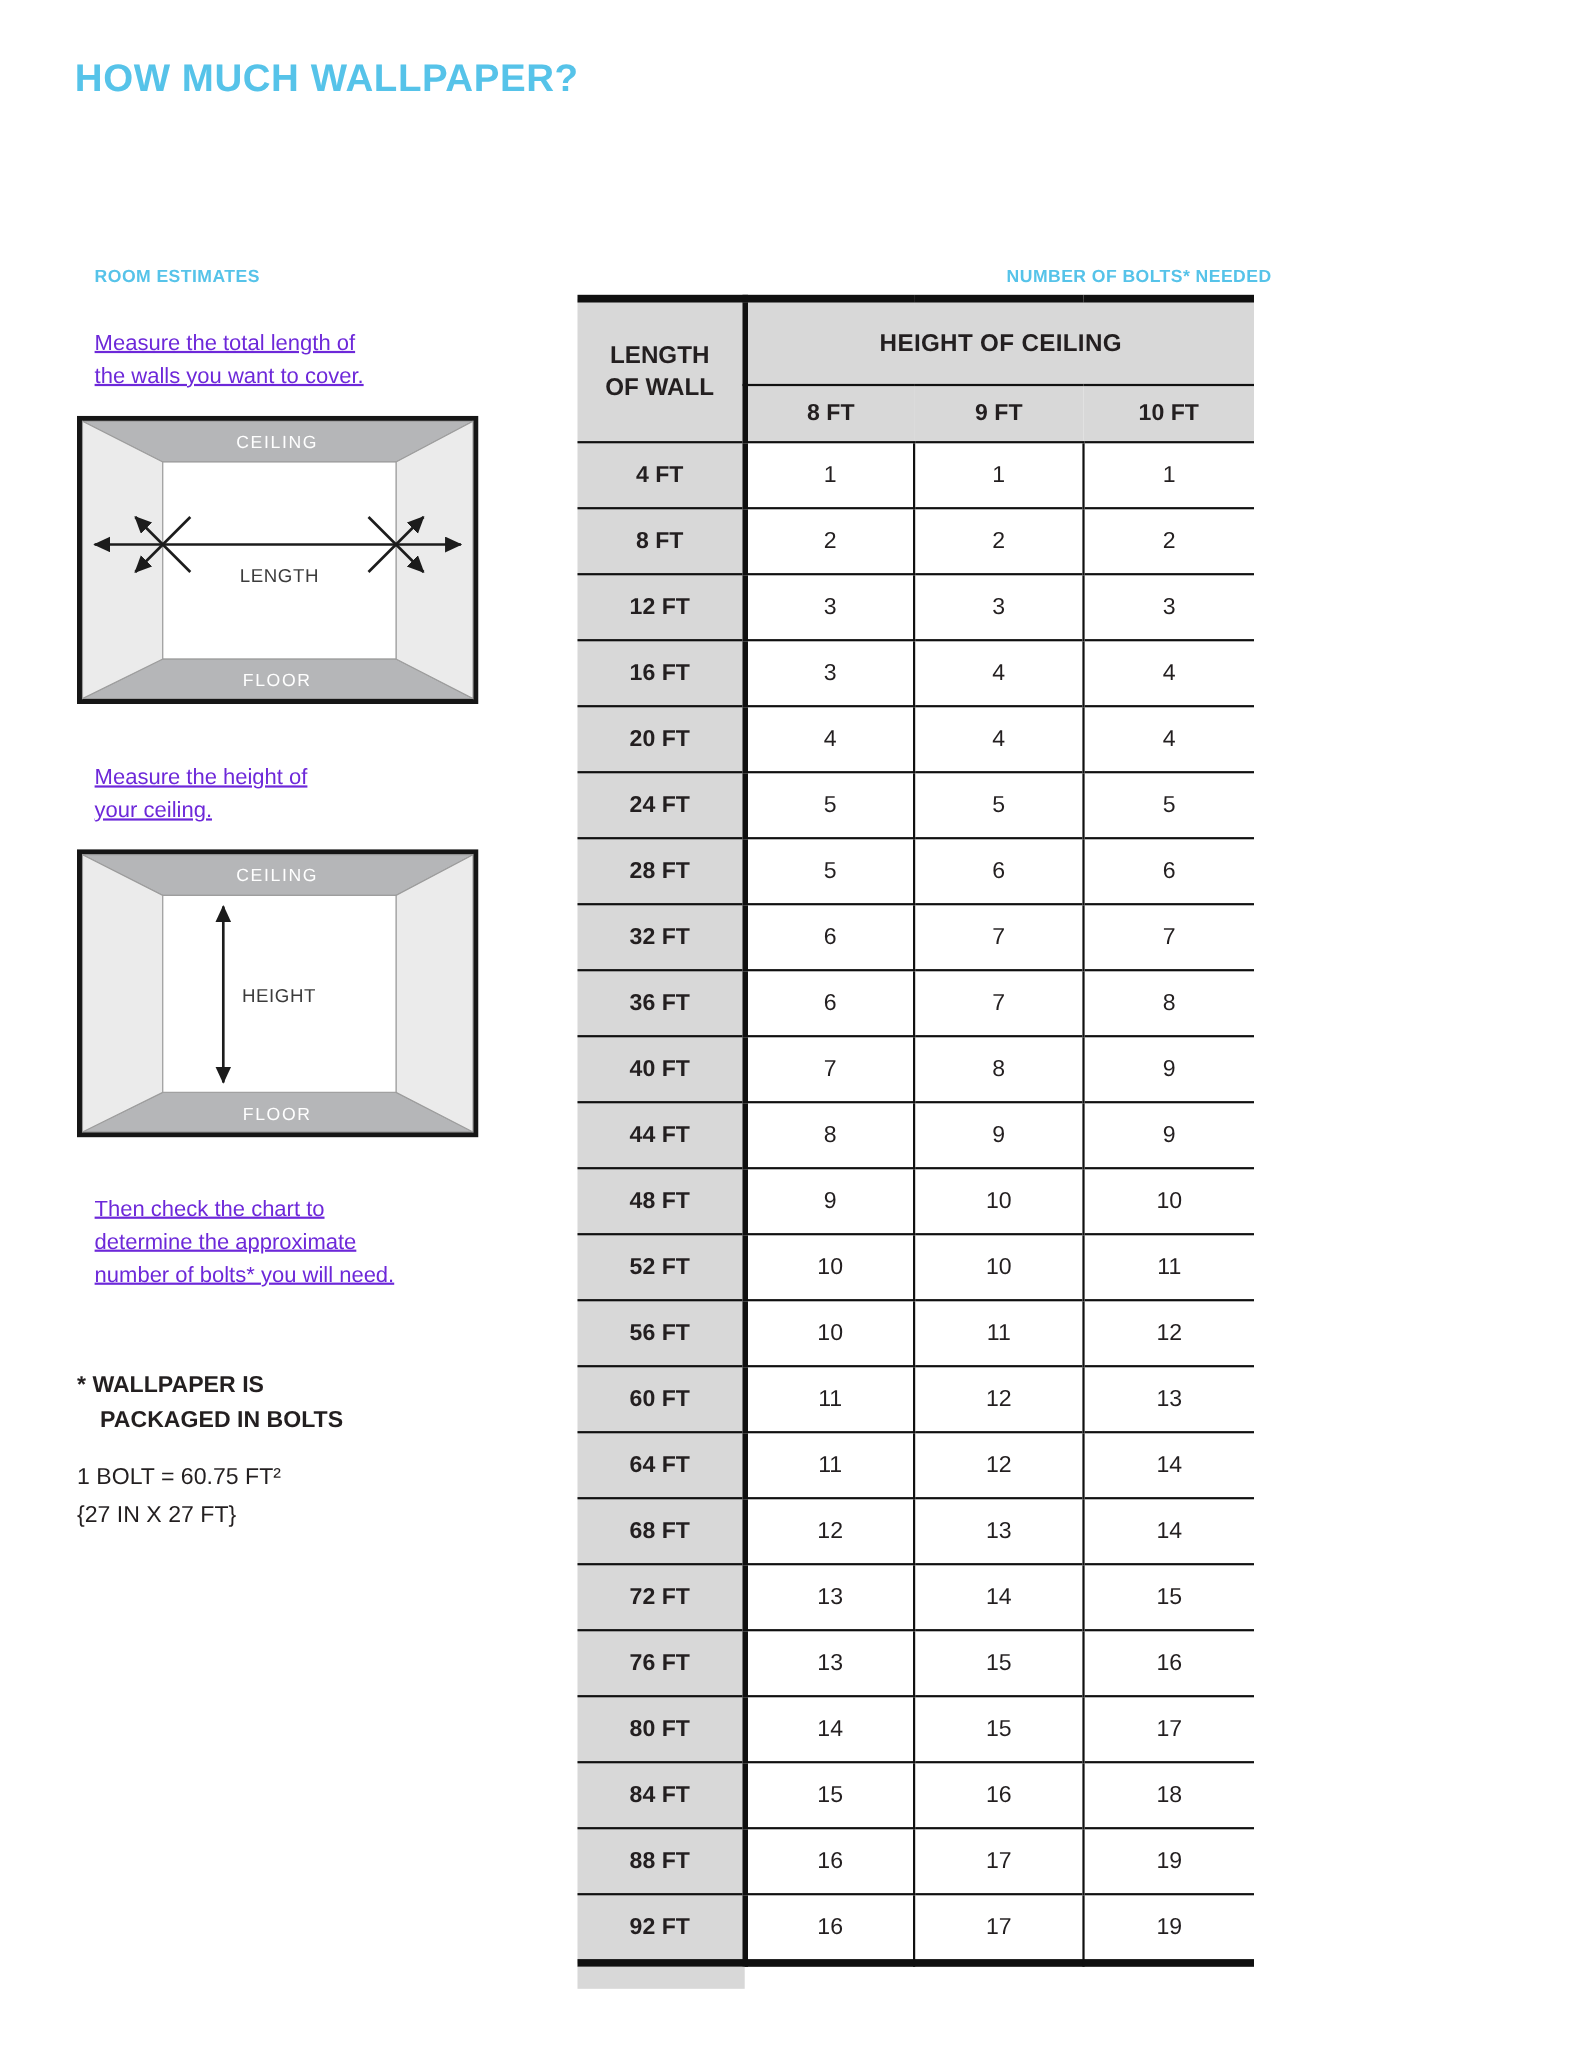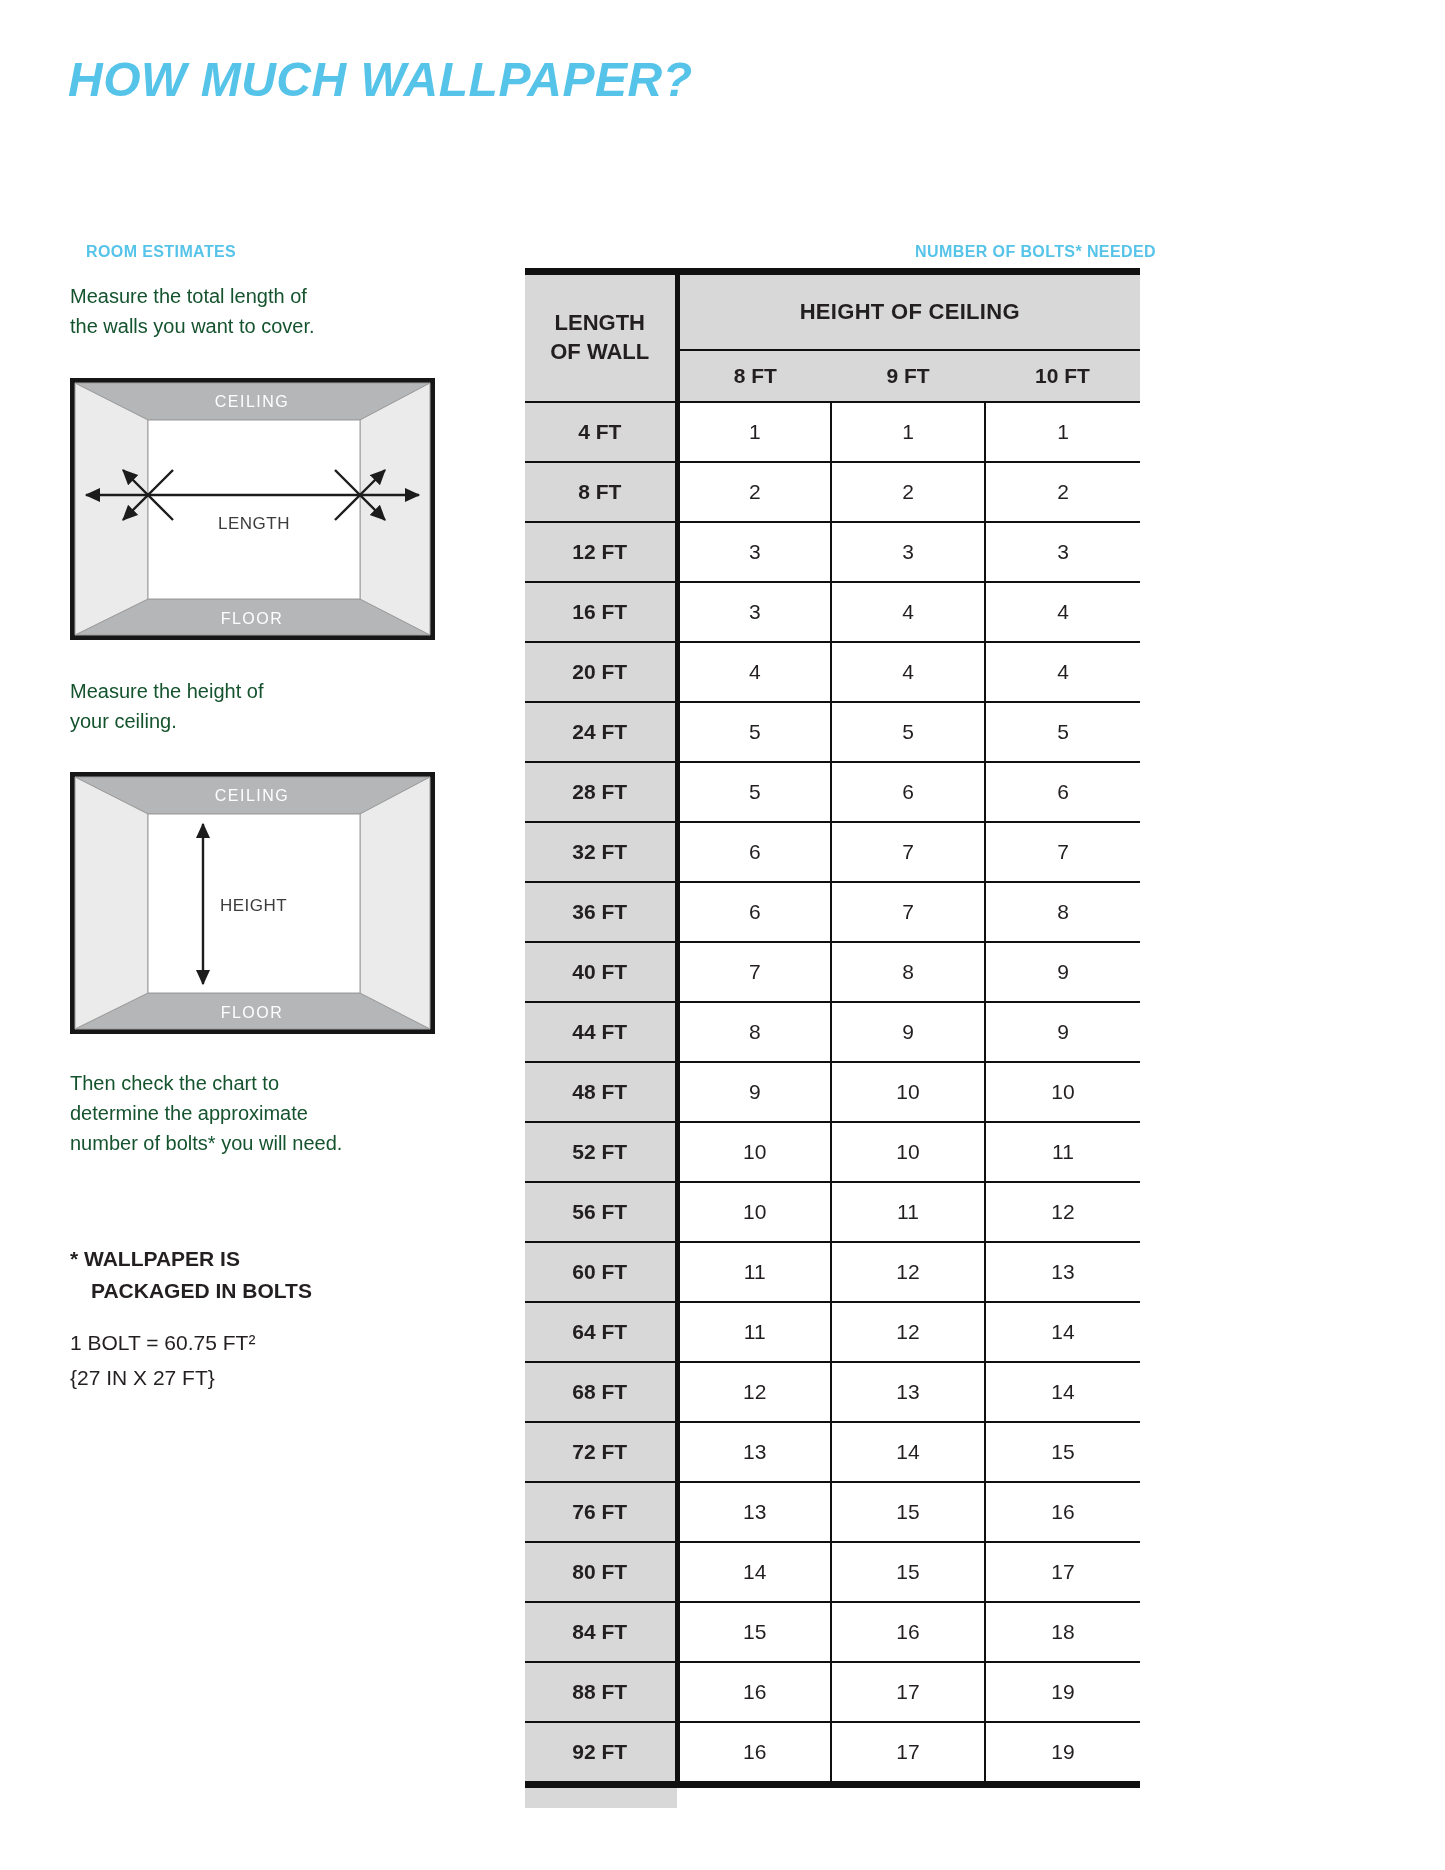--- a/index.html
+++ b/index.html
@@ -4,28 +4,28 @@
 <style>
   html,body{margin:0;padding:0;}
   body{
     width:1445px;height:1870px;position:relative;background:#ffffff;
     font-family:"Liberation Sans","DejaVu Sans",sans-serif;color:#231f20;
     overflow:hidden;
   }
   .abs{position:absolute;}
 
   #page-title{
-    left:68px;top:52px;margin:0;font-size:48px;font-weight:700;
-    color:var(--accent-blue,#56c3e9);letter-spacing:0.5px;font-style:italic;
+    left:68px;top:52px;margin:0;font-size:35px;font-weight:700;
+    color:var(--accent-blue,#56c3e9);letter-spacing:0.5px;
   }
   .blue-h{margin:16px;font-size:16px;font-weight:700;color:var(--accent-blue,#56c3e9);letter-spacing:0.4px;}
   #room-heading{left:70px;top:227px;}
   #bolts-heading{left:525px;top:227px;width:615px;text-align:right;}
 
-  .copy{margin:0;font-size:20px;line-height:1.5;color:#14532d;white-space:pre-line;}
+  .copy{margin:16px;font-size:20px;line-height:1.5;color:#6d28d9;white-space:pre-line;text-decoration:underline;}
   #para1{left:70px;top:281px;}
   #para2{left:70px;top:676px;}
   #para3{left:70px;top:1068px;}
 
   #diagram1{left:70px;top:378px;}
   #diagram2{left:70px;top:772px;}
   svg .dlabel{font-size:16px;fill:#ffffff;letter-spacing:1.5px;font-weight:400;}
   svg .mlabel{font-size:17px;fill:#3c3c3c;letter-spacing:0.5px;}
 
   #footnote{left:70px;top:1243px;font-size:21px;font-weight:700;line-height:1.5;}

